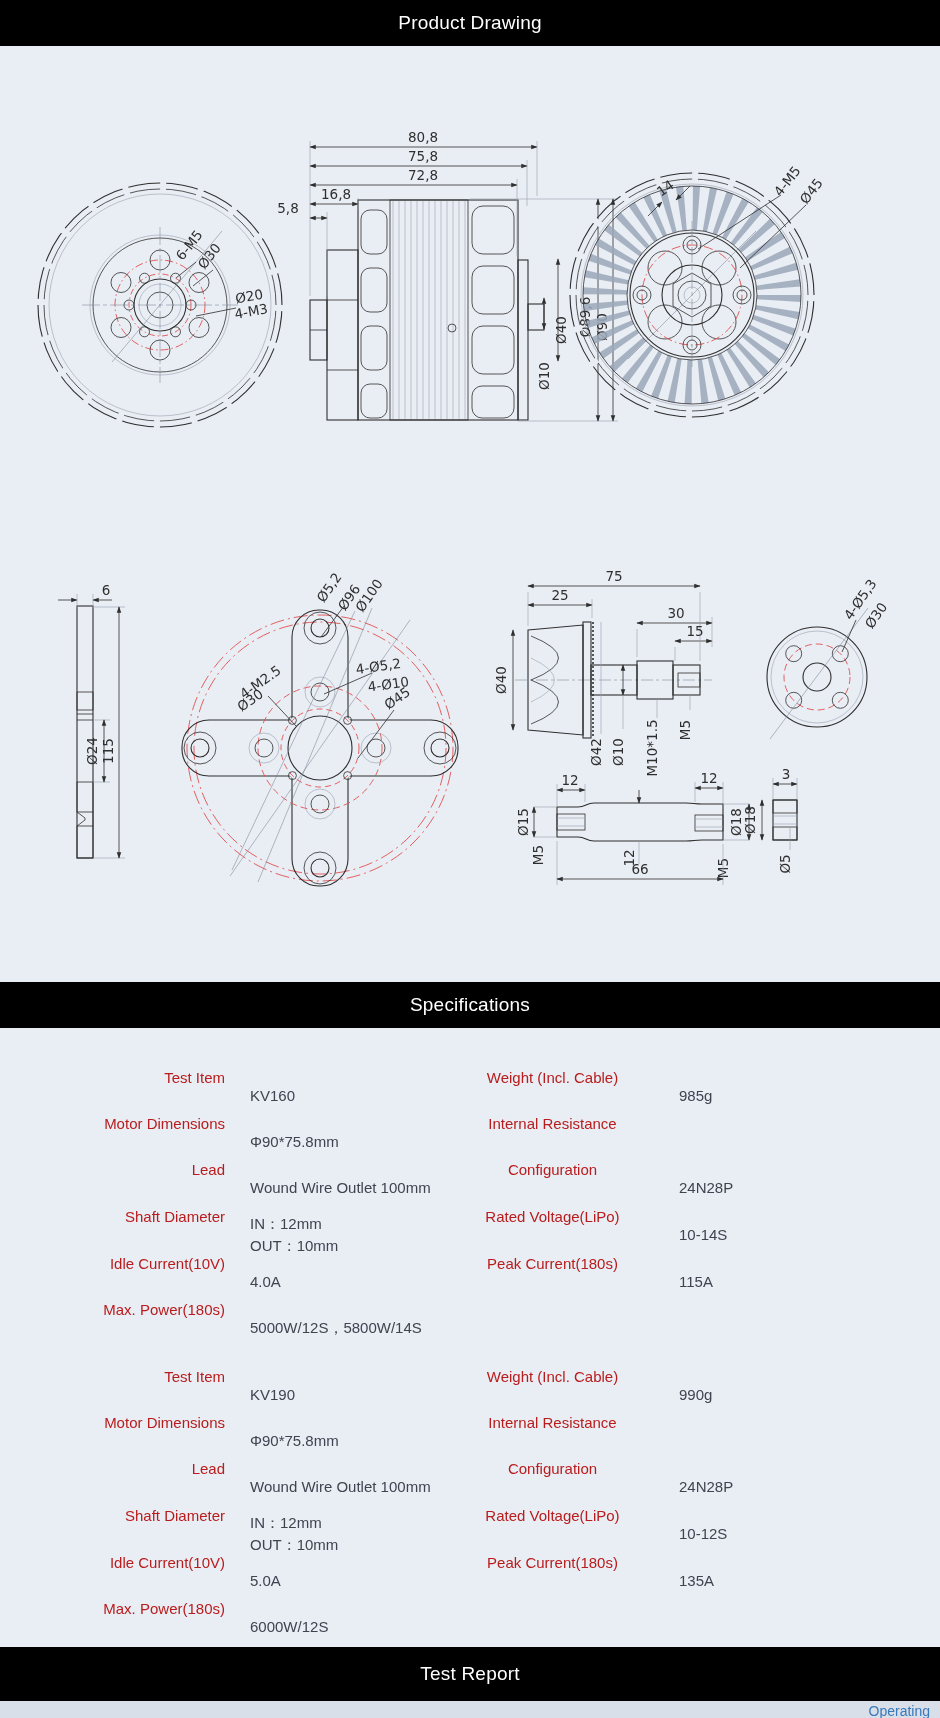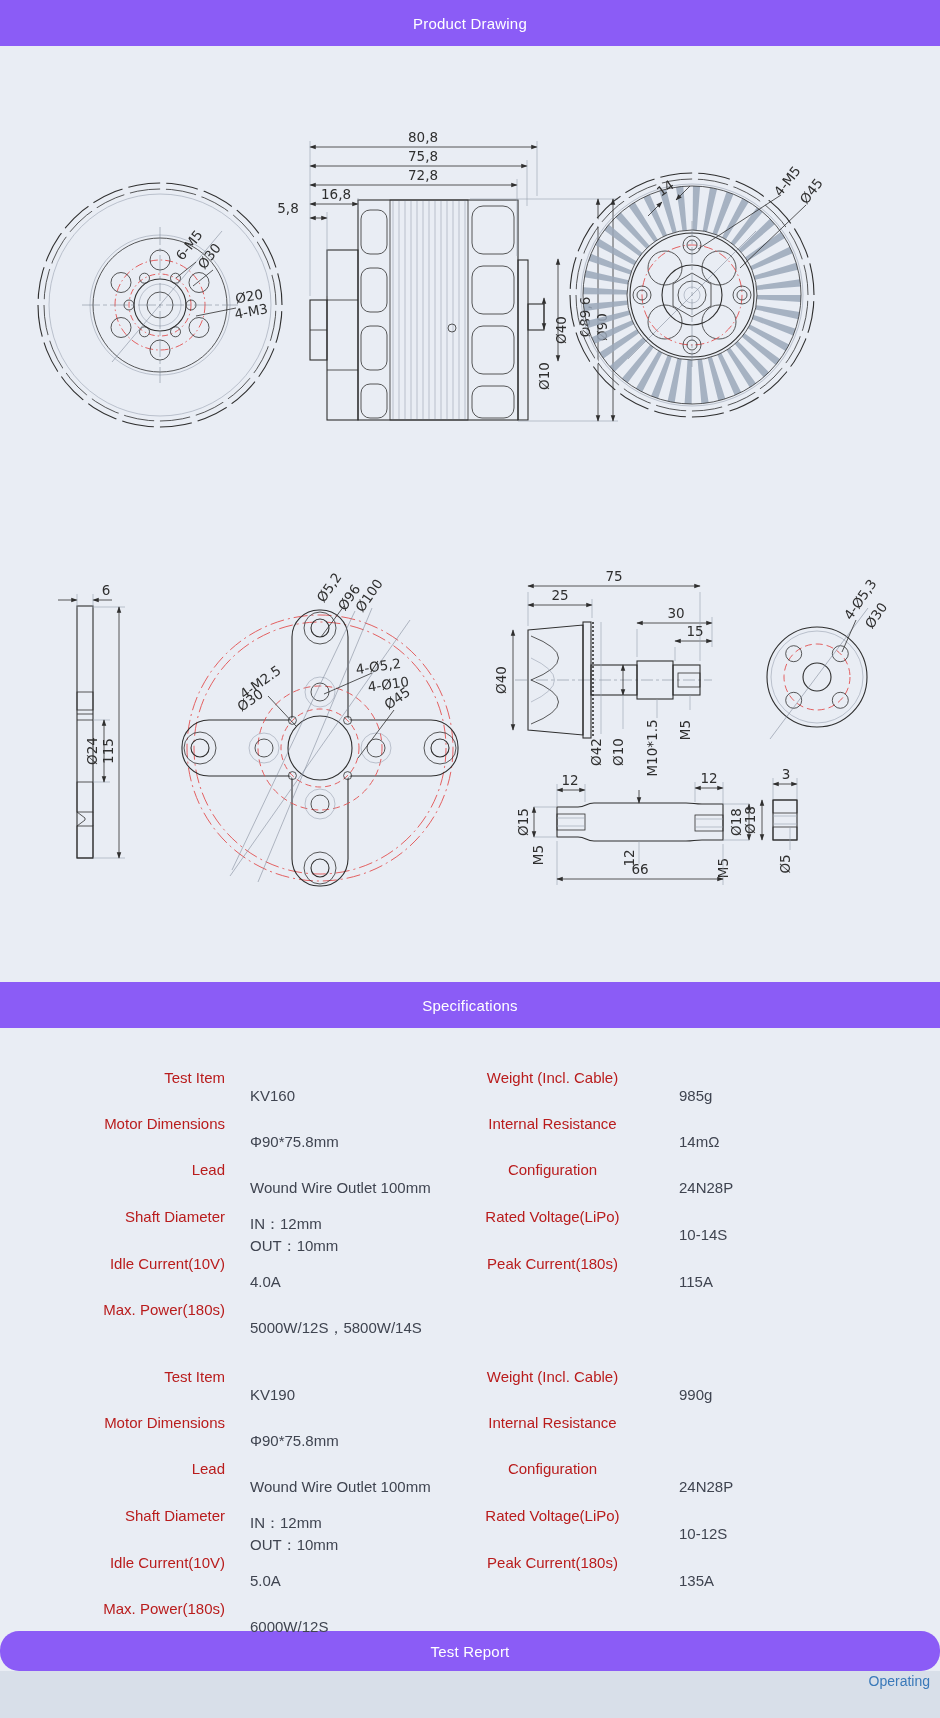--- a/index.html
+++ b/index.html
@@ -1,19 +1,19 @@
 <!DOCTYPE html>
 <html><head>
 <meta charset="utf-8">
 <style>
   html,body{margin:0;padding:0;}
   body{width:940px;height:1718px;overflow:hidden;background:#e9edf4;
        font-family:"Liberation Sans",sans-serif;position:relative;}
-  .bar{height:46px;background:#8b5cf6;color:#fff;display:flex;align-items:center;
-       justify-content:center;font-size:15px;letter-spacing:.2px;}
+  .bar{height:46px;background:#000000;color:#fff;display:flex;align-items:center;
+       justify-content:center;font-size:19px;letter-spacing:.2px;}
   .drawing-area{height:936px;position:relative;background:#e9edf4;}
   .drawing-area svg{position:absolute;left:0;top:0;}
   
   .ln{stroke:#2f2f2f;stroke-width:1.1;fill:none;}
   .ln2{stroke:#2f2f2f;stroke-width:0.8;fill:none;}
   .tn{stroke:#98a1b0;stroke-width:0.6;fill:none;}
   .cl{stroke:#7b8494;stroke-width:0.55;fill:none;}
   .red{stroke:#e25050;stroke-width:0.9;fill:none;}
   .dim{stroke:#2f2f2f;stroke-width:0.8;fill:none;}
   .dt{font-family:"DejaVu Sans",sans-serif;font-size:13.5px;fill:#2f2f2f;}
@@ -24,21 +24,21 @@
   .b2{padding-top:21px;}
   .spec-row{display:flex;align-items:center;}
   .h46{height:46px;}
   .h48{height:48px;}
   .c1{width:225px;text-align:right;}
   .c2{width:245px;padding-left:25px;box-sizing:border-box;}
   .c3{width:165px;text-align:center;}
   .c4{flex:1;padding-left:44px;}
   .lbl{color:#b91c1c;font-size:15px;}
   .val{color:#3f4450;font-size:15px;white-space:pre-line;line-height:22px;margin-top:37px;}
-  .test-bar{height:40px;border-radius:19px;}
+  .test-bar{margin-top:16px;height:54px;}
   .partial-row{height:70px;background:#d8dfe9;display:flex;justify-content:flex-end;
        padding:2px 10px 0 0;box-sizing:border-box;}
   .partial-row span{color:#3a79b9;font-size:14px;}
 </style>
 </head>
 <body>
 
 <div class="bar">
   <span>Product Drawing</span>
 </div>
@@ -388,21 +388,20 @@
     <div class="spec-row h46">
       <span class="lbl c1">Test Item</span>
       <span class="val c2">KV160</span>
       <span class="lbl c3">Weight (Incl. Cable)</span>
       <span class="val c4">985g</span>
     </div>
     <div class="spec-row h46">
       <span class="lbl c1">Motor Dimensions</span>
       <span class="val c2">Φ90*75.8mm</span>
       <span class="lbl c3">Internal Resistance</span>
-      <span class="val c4">14mΩ</span>
     </div>
     <div class="spec-row h46">
       <span class="lbl c1">Lead</span>
       <span class="val c2">Wound Wire Outlet 100mm</span>
       <span class="lbl c3">Configuration</span>
       <span class="val c4">24N28P</span>
     </div>
     <div class="spec-row h48">
       <span class="lbl c1">Shaft Diameter</span>
       <span class="val c2">IN：12mm

